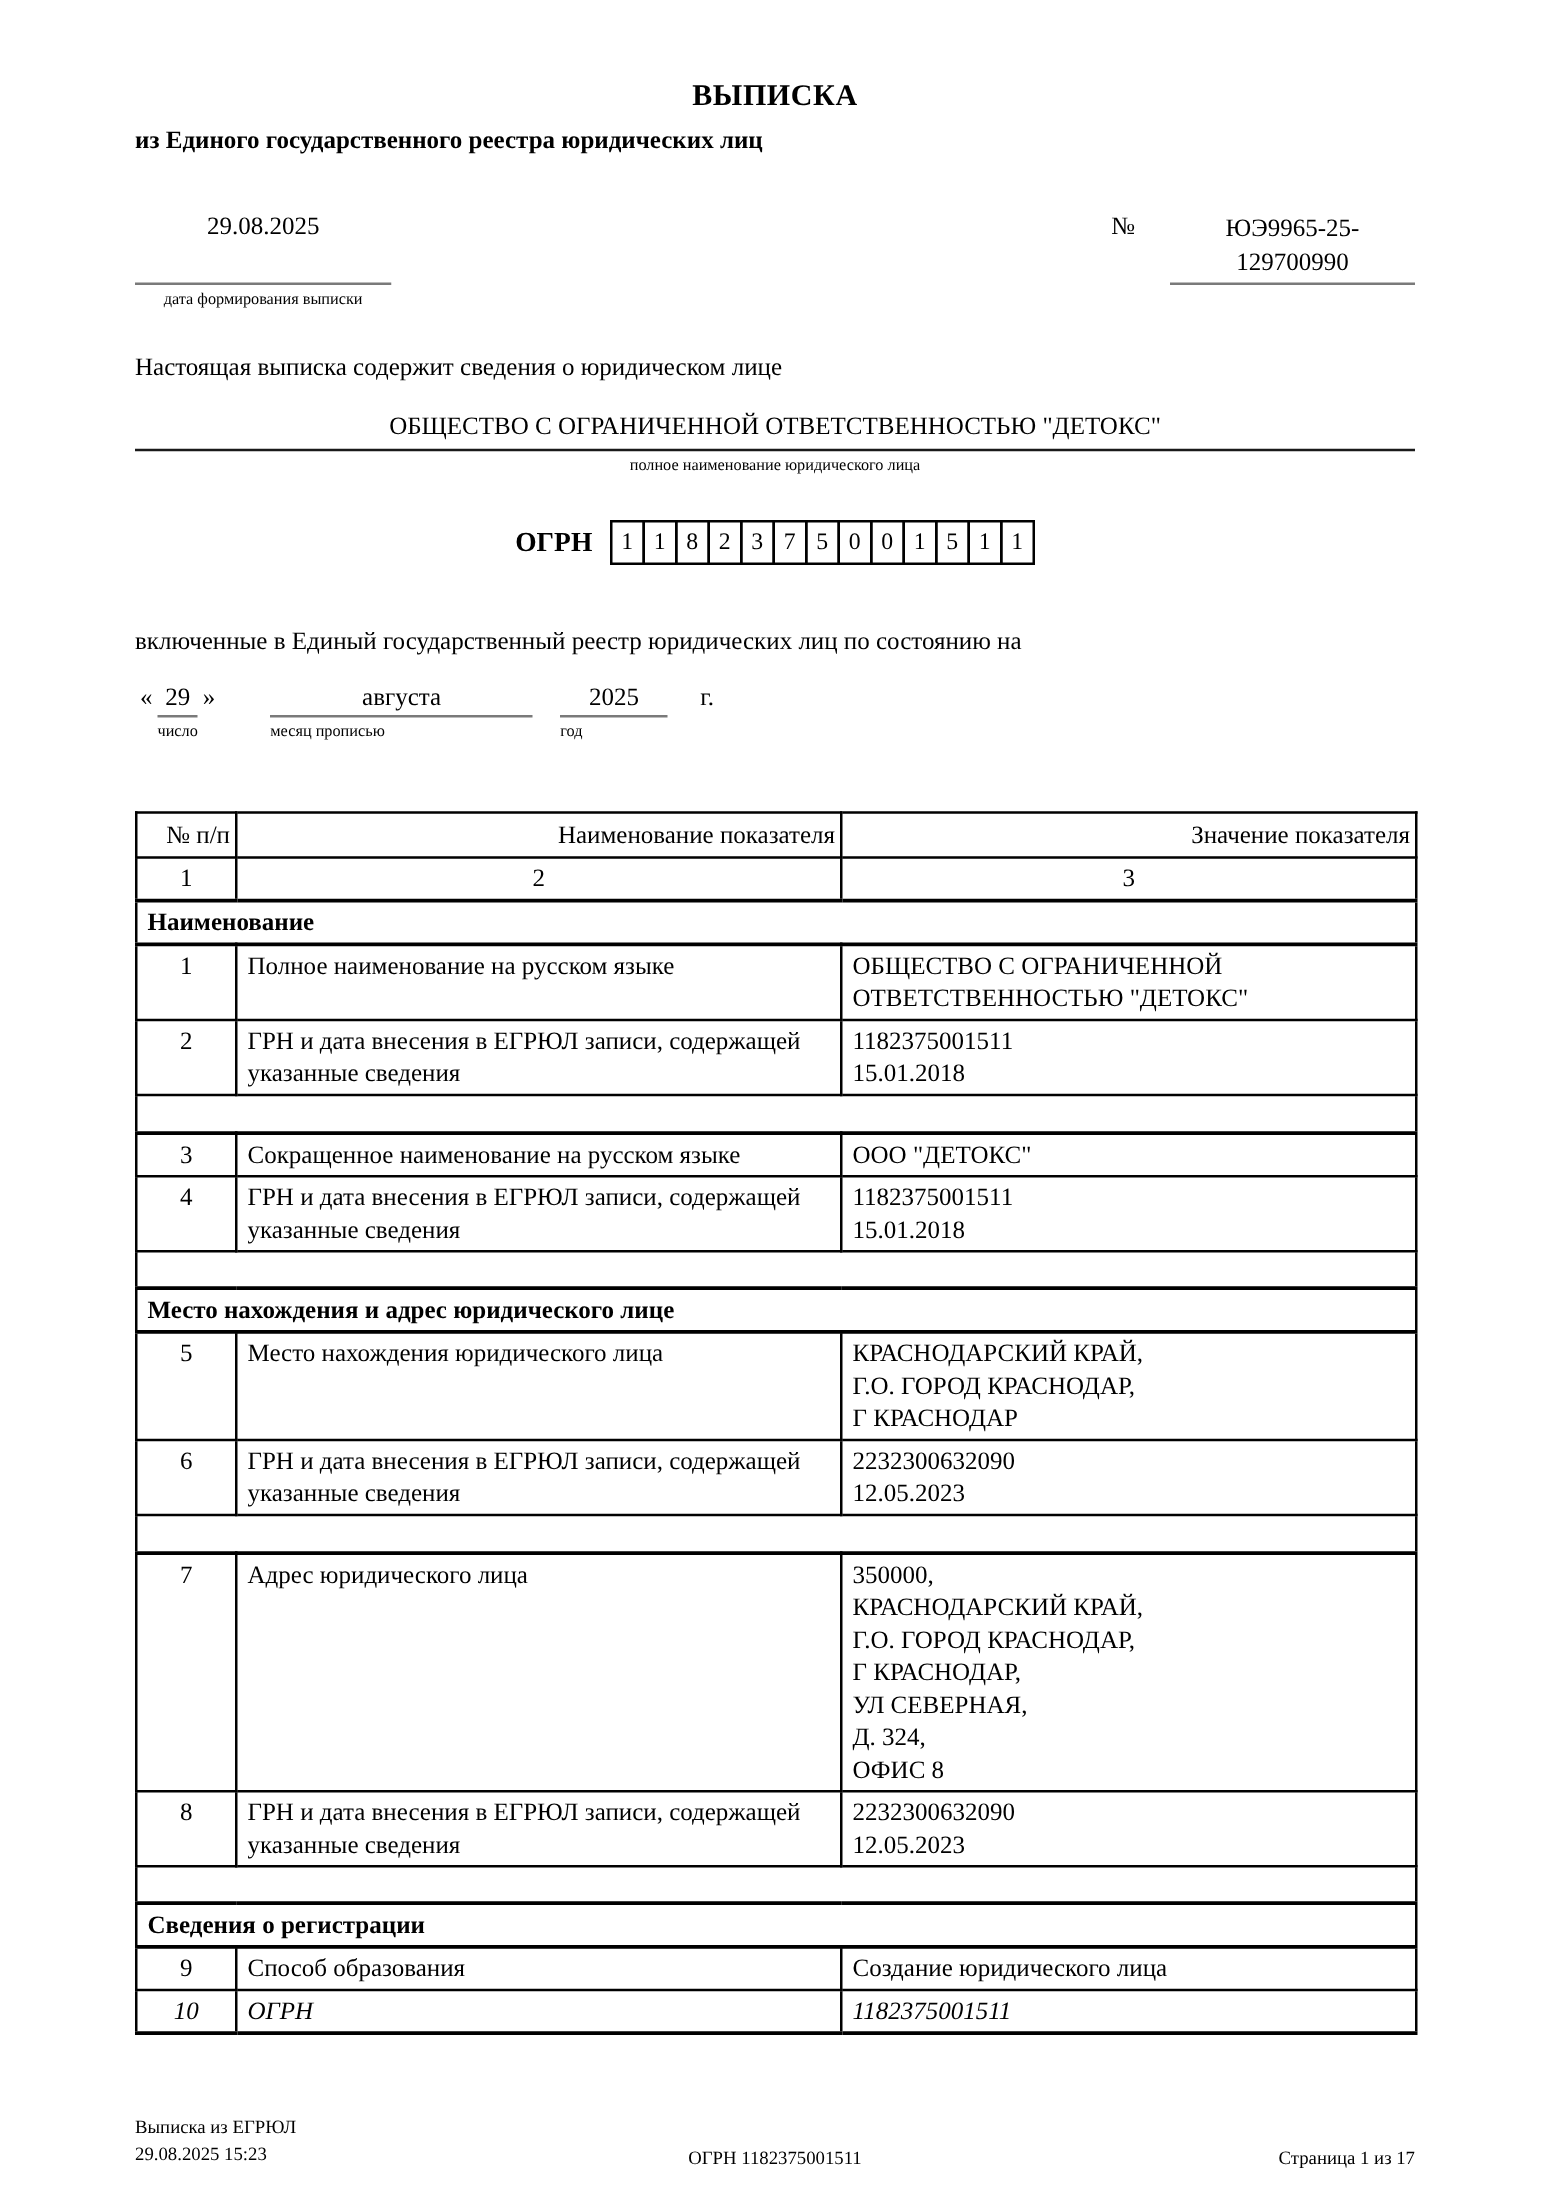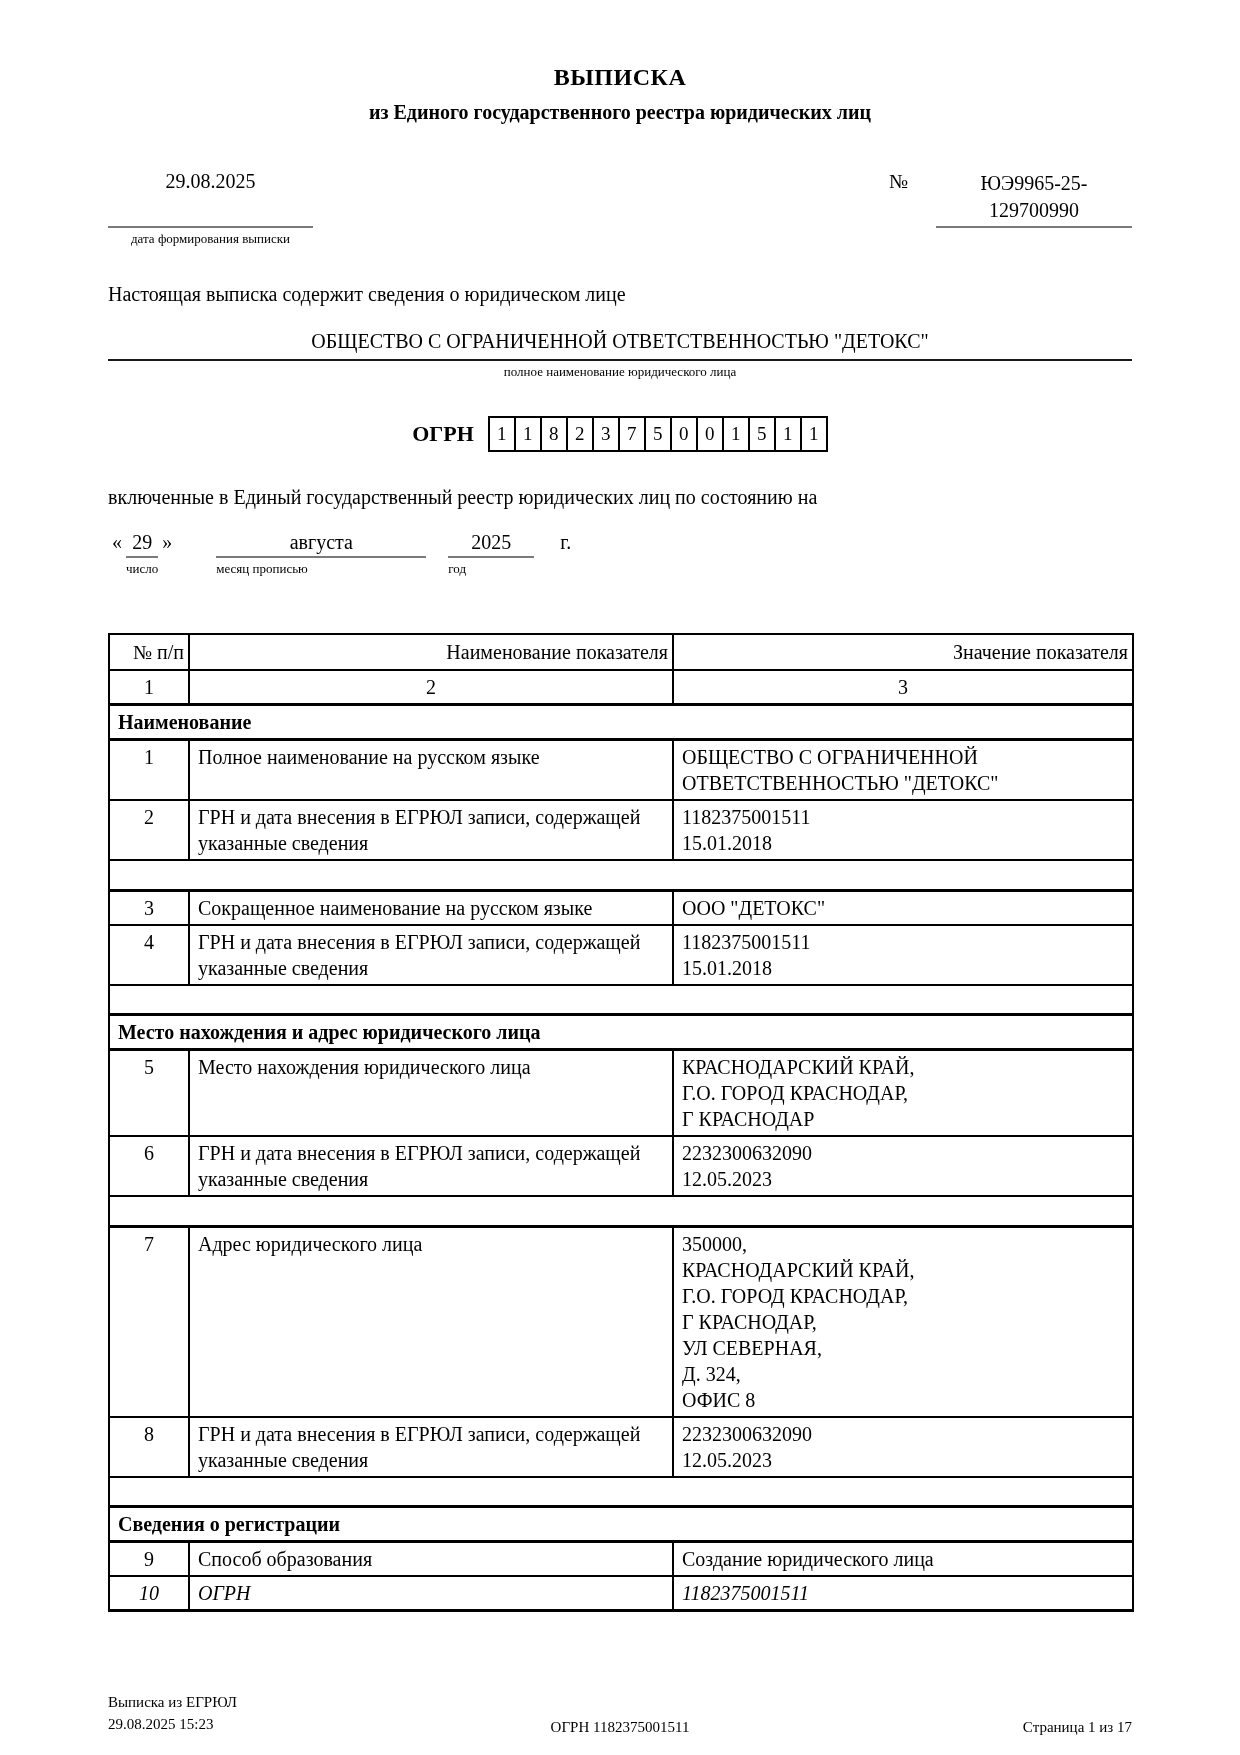--- a/index.html
+++ b/index.html
@@ -6,21 +6,21 @@
   html, body { width: 1240px; height: 1755px; background: #ffffff; }
   body {
     position: relative;
     font-family: "Liberation Serif", "DejaVu Serif", serif;
     color: #000;
     overflow: hidden;
   }
   .page { padding: 64px 108px 12px 108px; }
 
   .doc-title { text-align: center; font-weight: bold; font-size: 24px; letter-spacing: 0.5px; }
-  .doc-subtitle { text-align: center; font-weight: bold; font-size: 20px; margin-top: 10px; }
+  .doc-subtitle { text-align: left; font-weight: bold; font-size: 20px; margin-top: 10px; }
 
   
   .head-row { display: flex; justify-content: space-between; margin-top: 44px; }
   .head-left { width: 205px; }
   .head-left .fill-value {
     min-height: 60px; text-align: center; font-size: 20px;
     border-bottom: 2px solid #7a7a7a; padding-top: 2px;
   }
   .small-caption { font-size: 13px; margin-top: 3px; text-align: center; }
   .head-right { display: flex; align-items: flex-start; }
@@ -41,21 +41,21 @@
 
   .ogrn-row { margin-top: 36px; display: flex; justify-content: center; align-items: center; }
   .ogrn-label { font-weight: bold; font-size: 22px; margin-right: 14px; }
   .ogrn-boxes { display: flex; }
   .ogrn-cell {
     width: 28px; height: 36px; border: 2px solid #000; margin-left: -2px;
     display: flex; align-items: center; justify-content: center; font-size: 19px;
   }
   .ogrn-cell:first-child { margin-left: 0; }
 
-  .included-text { font-size: 20px; margin-top: 34px; }
+  .included-text { font-size: 20px; margin-top: 50px; }
 
   .date-written { display: flex; margin-top: 22px; font-size: 20px; }
   .dw-unit { display: flex; flex-direction: column; }
   .dw-val { border-bottom: 2px solid #7a7a7a; text-align: center; padding: 0 6px 2px 6px; }
   .dw-plain { padding: 0 4px 2px 4px; }
   .dw-cap { font-size: 13px; text-align: left; margin-top: 3px; }
   .dw-gap-s { width: 22px; }
   .dw-gap-m { width: 40px; }
   .dw-month .dw-val { width: 210px; }
   .dw-year .dw-val { width: 86px; }
@@ -210,21 +210,21 @@
         <td class="cell-num">4</td>
         <td class="cell-name">ГРН и дата внесения в ЕГРЮЛ записи, содержащей указанные сведения</td>
         <td class="cell-val">1182375001511
 15.01.2018</td>
       </tr>
       <tr class="spacer">
         <td colspan="3"></td>
       </tr>
 
       <tr class="section">
-        <td colspan="3">Место нахождения и адрес юридического лица</td>
+        <td colspan="3">Место нахождения и адрес юридического лице</td>
       </tr>
       <tr>
         <td class="cell-num">5</td>
         <td class="cell-name">Место нахождения юридического лица</td>
         <td class="cell-val">КРАСНОДАРСКИЙ КРАЙ,
 Г.О. ГОРОД КРАСНОДАР,
 Г КРАСНОДАР</td>
       </tr>
       <tr>
         <td class="cell-num">6</td>

